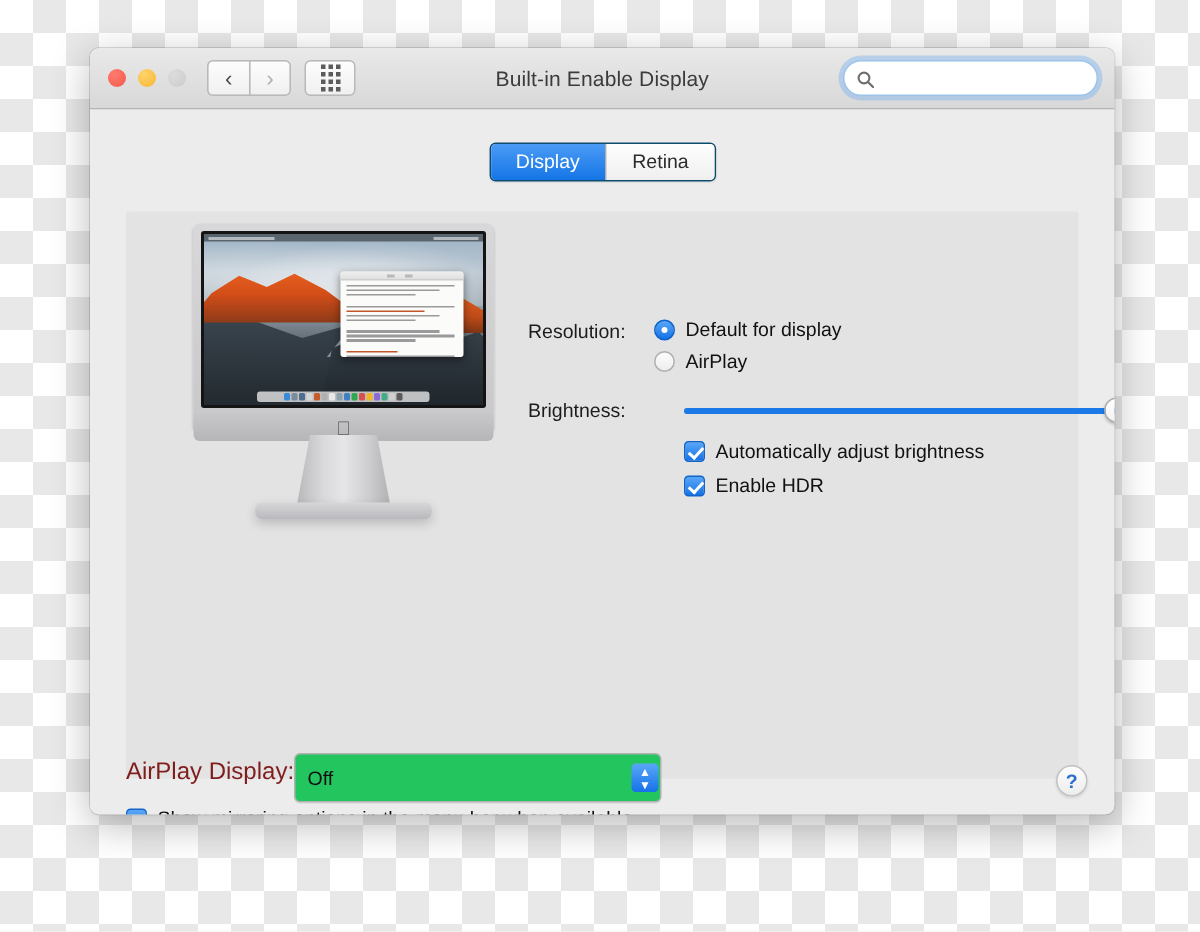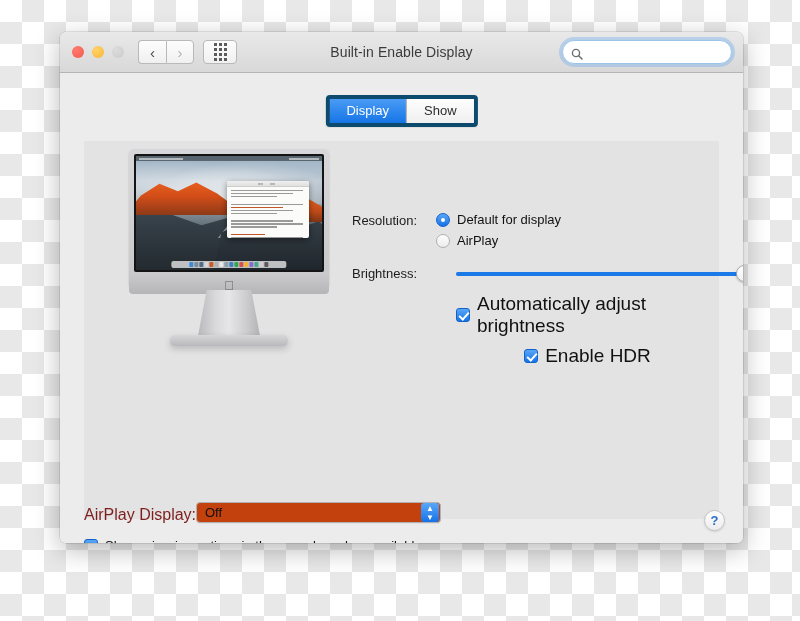--- a/index.html
+++ b/index.html
@@ -140,21 +140,21 @@
     background: #ececec;
   }
 
   
   .tabs {
     position: absolute;
     left: 50%;
     transform: translateX(-50%);
     top: 22px;
     display: flex;
-    border: 4px solid #0c4a6e;
+    border: 1px solid #0c4a6e;
     border-radius: 4px;
     overflow: hidden;
     box-shadow: 0 1px 1px rgba(0,0,0,0.06);
   }
   .tab {
     padding: 4px 17px 5px;
     font-size: 13px;
     color: #2c2c2c;
     background: linear-gradient(to bottom, #fefefe, #efefef);
     border-right: 1px solid #a9a9a9;
@@ -425,23 +425,22 @@
     border: 1px solid #a9a9a9;
     box-shadow: 0 1px 2px rgba(0,0,0,0.25);
   }
 
   .checks { position: absolute; left: 372px; top: 152px; }
   .check-line {
     display: flex;
     align-items: center;
     gap: 7px;
     margin-bottom: 8px;
-    font-size: 19px;
+    font-size: 13px;
     color: #111;
-    justify-content: center;
   }
   .cbox {
     width: 14px; height: 14px;
     border-radius: 3px;
     background: linear-gradient(to bottom,#fdfdfd,#ededed);
     border: 1px solid #b0b0b0;
     flex: none;
     position: relative;
   }
   .cbox.on {
@@ -460,22 +459,22 @@
 
   
   .airplay-label {
     position: absolute;
     left: 24px; top: 433px;
     font-size: 16px; color: #7f1d1d;
   }
   .popup {
     position: absolute;
     left: 136px; top: 429px;
-    width: 245px; height: 21px;
-    background: #c2410c;
+    width: 245px; height: 33px;
+    background: #22c55e;
     border: 1px solid #b2b2b2;
     border-radius: 4px;
     display: flex;
     align-items: center;
     box-shadow: 0 1px 0 rgba(0,0,0,0.05);
   }
   .popup-value {
     padding-left: 8px;
     font-size: 13px;
     color: #111;
@@ -565,21 +564,21 @@
       </span>
       <input class="search-input" type="text" placeholder="" style="">
 
     </div>
   </div>
 
   <div class="winbody">
 
     <div class="tabs">
       <div class="tab active">Display</div>
-      <div class="tab">Show</div>
+      <div class="tab">Retina</div>
     </div>
 
     <div class="panel">
 
       <div class="imac">
         <div class="imac-screen-body">
           <div class="imac-bezel">
             <div class="imac-wall">
               <div class="wall-cloud"></div>
               <div class="peak-left-shadow"></div>

